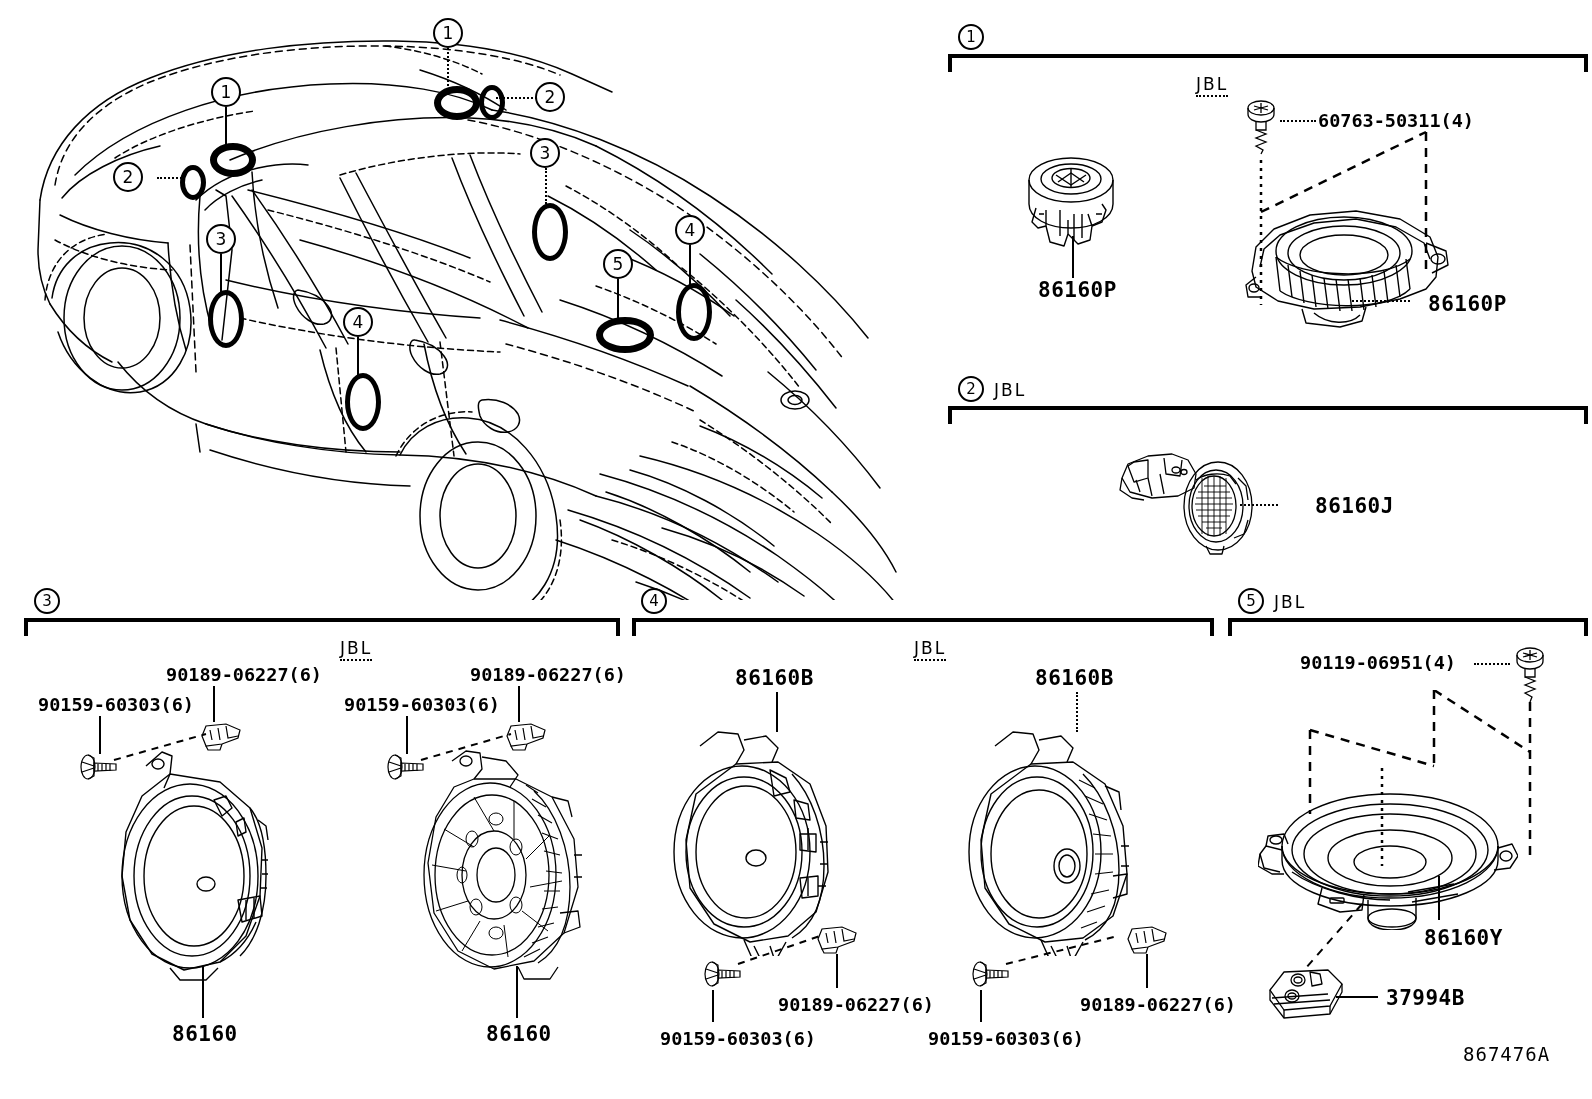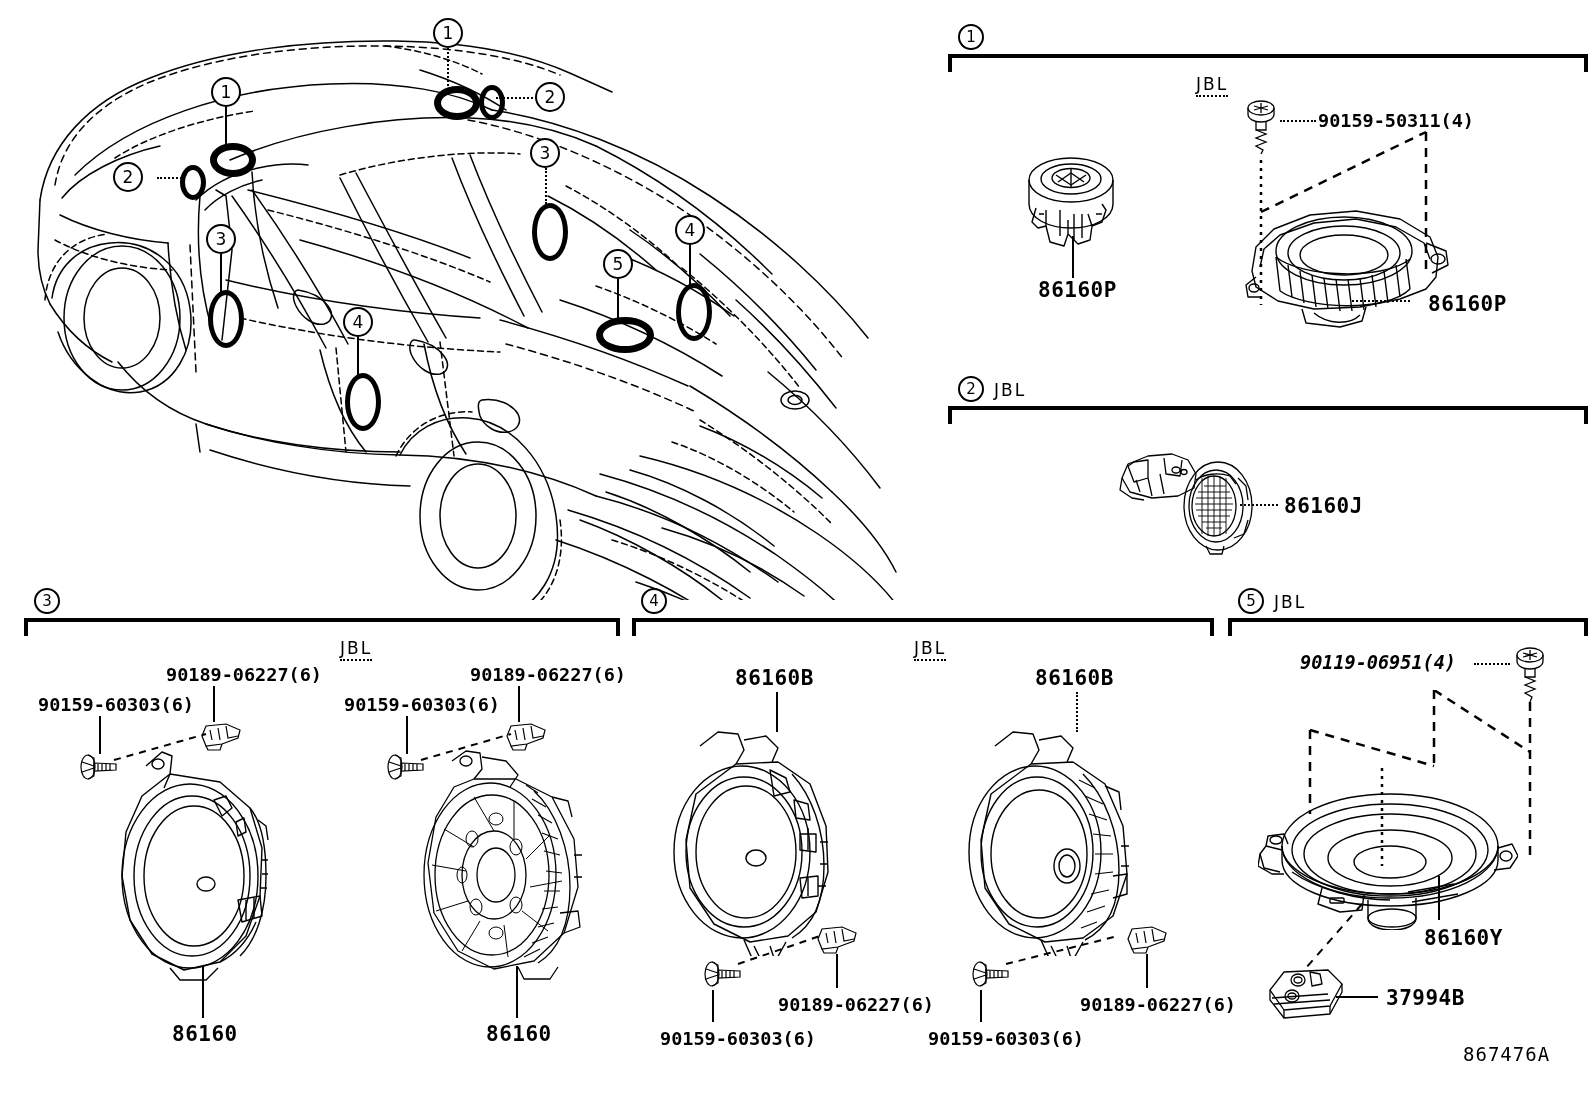--- a/index.html
+++ b/index.html
@@ -256,21 +256,21 @@
 <div class="abs" style="left:1241px;top:98px;width:40px;height:60px;">
 <svg width="40" height="60" viewBox="0 0 40 60" fill="none" stroke="#000" stroke-width="1.3">
   <ellipse cx="20" cy="10" rx="13" ry="7"></ellipse>
   <path d="M7 10 L7 16 C7 21 13 24 20 24 C27 24 33 21 33 16 L33 10"></path>
   <path d="M13 8 L27 12 M13 12 L27 8 M20 5 L20 15"></path>
   <path d="M15 24 L15 32 L25 32 L25 24"></path>
   <path d="M15 32 L25 36 L15 40 L25 44 L15 48 L22 52 L20 56"></path>
 </svg>
 </div>
 <div class="dotline-h" style="left:1280px;top:120px;width:36px;"></div>
-<div class="fastlbl" style="left:1318px;top:110px;">90159-50311(4)</div>
+<div class="fastlbl" style="left:1318px;top:110px;">60763-50311(4)</div>
 
 <div class="abs" style="left:1240px;top:120px;width:230px;height:200px;">
 <svg width="230" height="200" fill="none" stroke="#000" stroke-width="2.5">
   <path d="M21 40 L21 185" stroke-dasharray="3,5"></path>
   <path d="M186 12 L186 150" stroke-dasharray="9,7"></path>
   <path d="M21 92 L186 12" stroke-dasharray="9,7"></path>
 </svg>
 </div>
 
 <div class="abs" style="left:1240px;top:185px;width:220px;height:150px;">
@@ -324,21 +324,21 @@
   <path d="M116 90 L126 86 L130 72 M120 30 L128 38 L130 52"></path>
   <path d="M88 98 L92 106 L104 106 L106 98"></path>
 
   <g stroke-width="0.9">
     <path d="M80 44 L112 44 M78 50 L114 50 M77 56 L115 56 M78 62 L114 62 M80 68 L112 68 M84 74 L108 74 M88 80 L104 80 M86 38 L108 38"></path>
     <path d="M84 30 L84 86 M90 28 L90 88 M96 28 L96 88 M102 28 L102 88 M108 30 L108 86"></path>
   </g>
 </svg>
 </div>
 <div class="dotline-h" style="left:1240px;top:504px;width:38px;"></div>
-<div class="partlbl" style="left:1284px;top:494px;">86160J</div>
+<div class="partlbl" style="left:1315px;top:494px;">86160J</div>
 
 <div class="secnum" style="left:34px;top:588px;">3</div>
 <div class="bracket" style="left:24px;top:616px;width:596px;height:22px;">
   <svg width="596" height="22">
       <path d="M2 20 L2 4 L594 4 L594 20" stroke="#000" stroke-width="4" fill="none"></path>
     </svg>
 </div>
 <div class="jbl" style="left:340px;top:638px;">JBL</div>
 
 <div class="fastlbl" style="left:38px;top:694px;">90159-60303(6)</div>
@@ -574,21 +574,21 @@
 <div class="fastlbl" style="left:928px;top:1028px;">90159-60303(6)</div>
 
 <div class="secnum" style="left:1238px;top:588px;">5</div>
 <div class="jbl-plain" style="left:1274px;top:592px;">JBL</div>
 <div class="bracket" style="left:1228px;top:616px;width:360px;height:22px;">
   <svg width="360" height="22">
       <path d="M2 20 L2 4 L358 4 L358 20" stroke="#000" stroke-width="4" fill="none"></path>
     </svg>
 </div>
 
-<div class="fastlbl" style="left:1300px;top:652px;font-style:italic;">90119-06951(4)</div>
+<div class="fastlbl" style="left:1300px;top:652px;">90119-06951(4)</div>
 <div class="dotline-h" style="left:1474px;top:663px;width:36px;"></div>
 <div class="abs" style="left:1512px;top:645px;width:40px;height:60px;">
 <svg width="40" height="60" viewBox="0 0 40 60" fill="none" stroke="#000" stroke-width="1.3">
   <ellipse cx="18" cy="10" rx="13" ry="7"></ellipse>
   <path d="M5 10 L5 16 C5 21 11 24 18 24 C25 24 31 21 31 16 L31 10"></path>
   <path d="M11 8 L25 12 M11 12 L25 8 M18 5 L18 15"></path>
   <path d="M13 24 L13 32 L23 32 L23 24"></path>
   <path d="M13 32 L23 36 L13 40 L23 44 L13 48 L20 52 L18 57"></path>
 </svg>
 </div>

